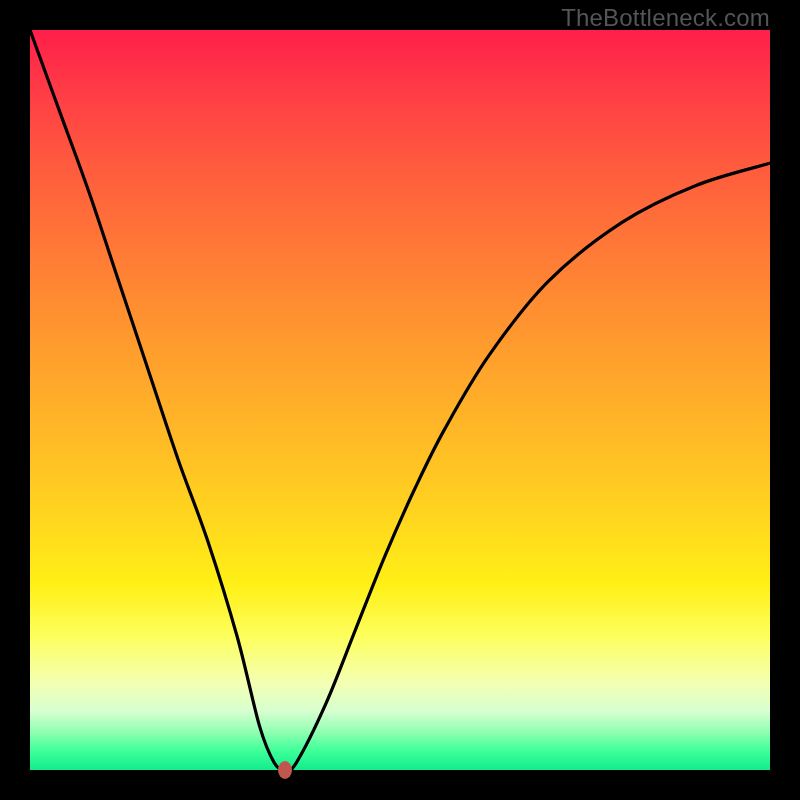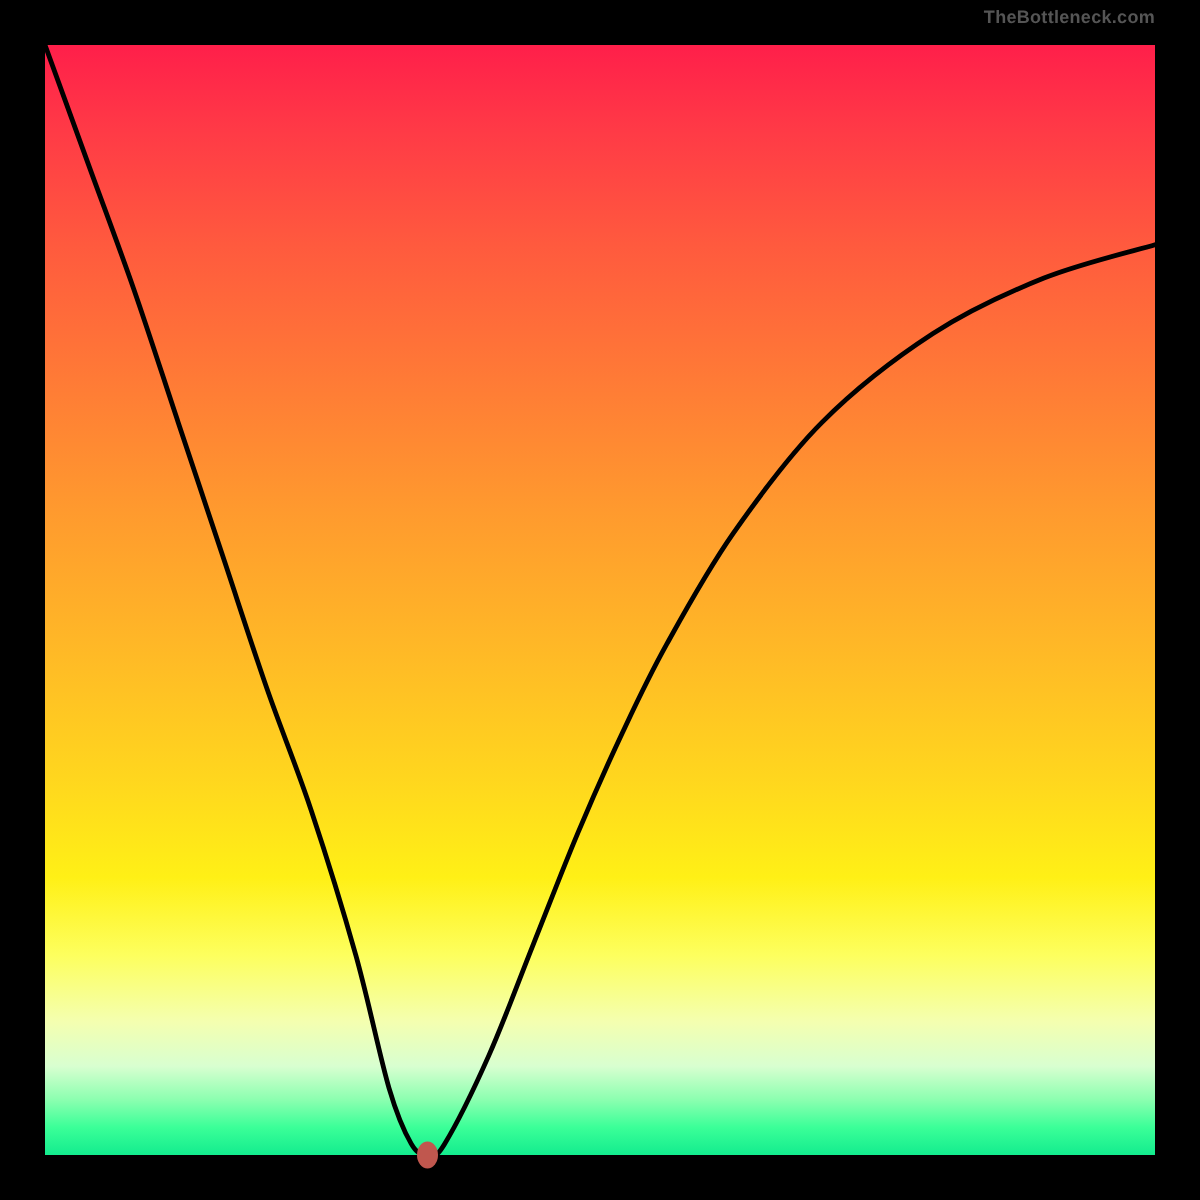--- a/index.html
+++ b/index.html
@@ -9,22 +9,22 @@
     background: #000;
     position: relative;
     font-family: Arial, Helvetica, sans-serif;
     overflow: hidden;
   }
   .watermark {
     position: absolute;
     top: 4px;
     right: 30px;
     color: #555;
-    font-size: 12px;
-    font-weight: 700;
+    font-size: 24px;
+    font-weight: 400;
     z-index: 50;
     letter-spacing: 0.2px;
   }
   .plot-frame {
     position: absolute;
     left: 30px;
     top: 30px;
     width: 740px;
     height: 740px;
     background: #000;

